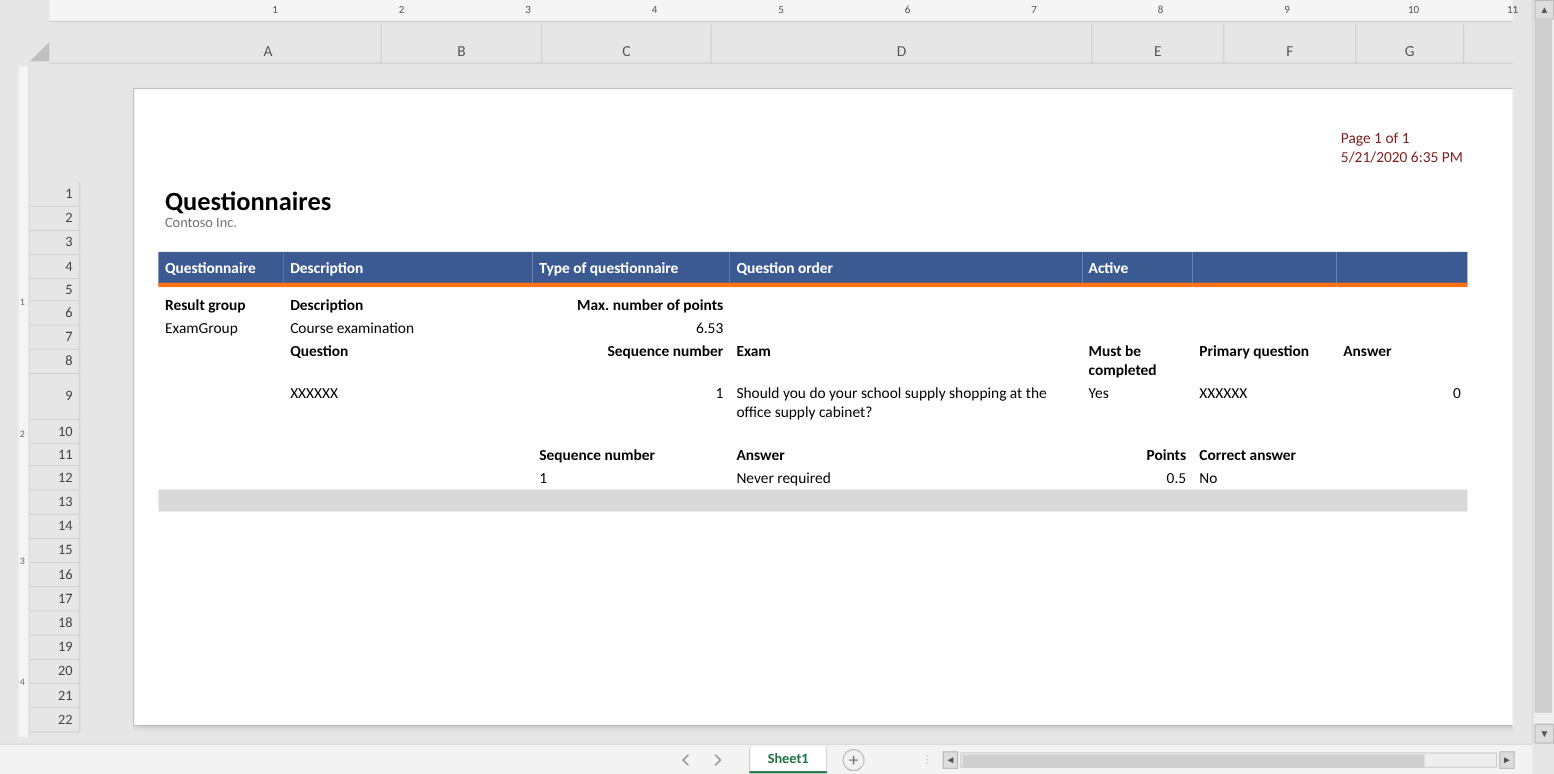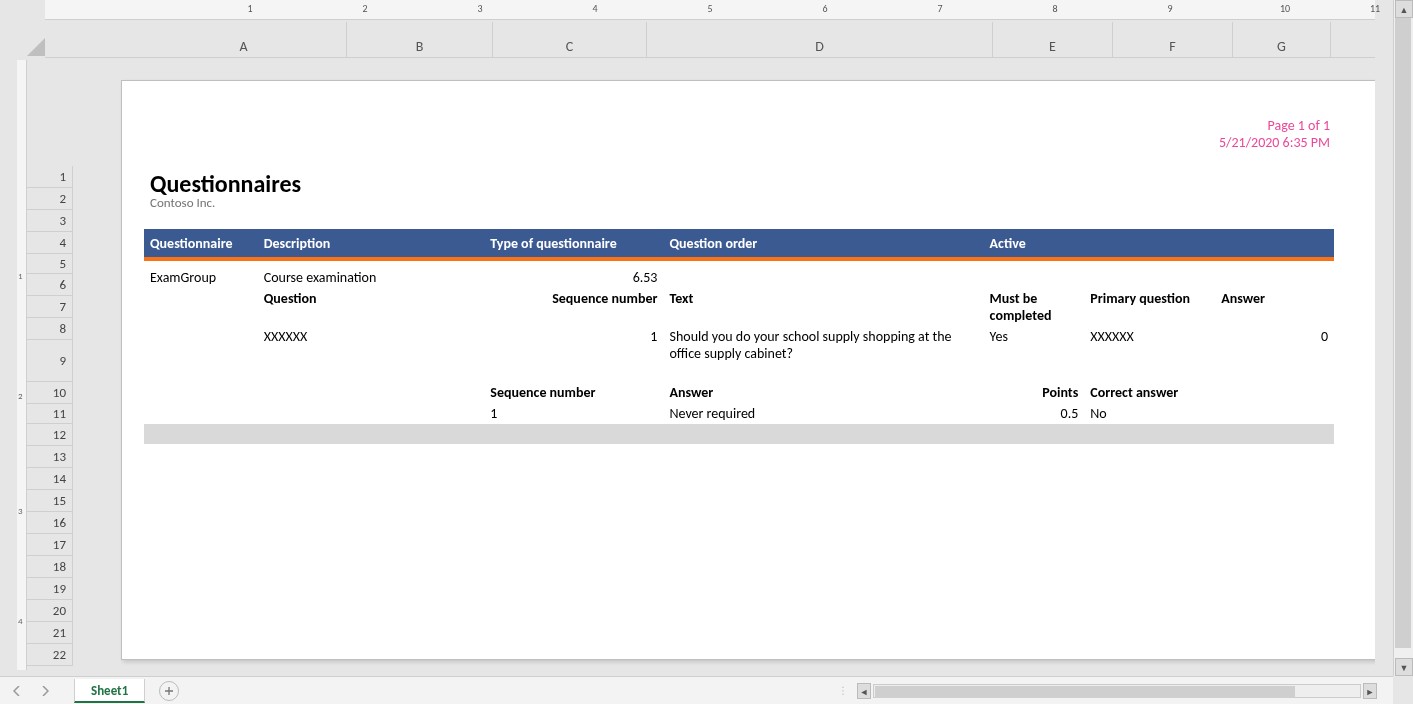--- a/index.html
+++ b/index.html
@@ -103,23 +103,22 @@
     left: 48px; top: 20px;
     width: 1260px;
     height: 580px;
     background: #fff;
     border: 1px solid #bfbfbf;
     box-shadow: 2px 2px 4px rgba(0,0,0,0.15);
   }
   .page .meta-right {
     position: absolute;
     top: 36px; right: 50px;
-    text-align: right;
     font-size: 14px;
-    color: #ec4899;
+    color: #7f1d1d;
   }
   .page h1.title {
     position: absolute;
     top: 88px; left: 28px;
     font-size: 24px;
     font-weight: 700;
     color: #000;
   }
   .page .subtitle {
     position: absolute;
@@ -156,20 +155,21 @@
   
   .footer {
     position: absolute;
     left: 0; bottom: 0;
     height: 28px; width: 1393px;
     background: #f3f3f3;
     border-top: 1px solid #cfcfcf;
     display: flex;
     align-items: center;
     z-index: 6;
+    justify-content: center;
   }
   .footer .navbtn {
     width: 22px; height: 22px;
     margin-left: 6px;
     display: flex; align-items:center; justify-content:center;
     color: #888;
     cursor: pointer;
   }
   .footer .tab {
     margin-left: 18px;
@@ -328,30 +328,36 @@
         <td>Type of questionnaire</td>
         <td>Question order</td>
         <td>Active</td>
         <td></td>
             <td></td>
       </tr>
       <tr style="height:8px">
             <td colspan="7"></td>
           </tr>
       <tr>
+        <td class="bold">Result group</td>
+        <td class="bold">Description</td>
+        <td class="bold ar" colspan="1">Max. number of points</td>
+        <td colspan="4"></td>
+      </tr>
+      <tr>
         <td>ExamGroup</td>
         <td>Course examination</td>
         <td class="ar">6.53</td>
         <td colspan="4"></td>
       </tr>
       <tr>
         <td></td>
         <td class="bold">Question</td>
         <td class="bold ar">Sequence number</td>
-        <td class="bold">Text</td>
+        <td class="bold">Exam</td>
         <td class="bold">Must be completed</td>
         <td class="bold">Primary question</td>
         <td class="bold">Answer</td>
       </tr>
       <tr>
         <td></td>
         <td>XXXXXX</td>
         <td class="ar">1</td>
         <td>Should you do your school supply shopping at the office supply cabinet?</td>
         <td>Yes</td>

